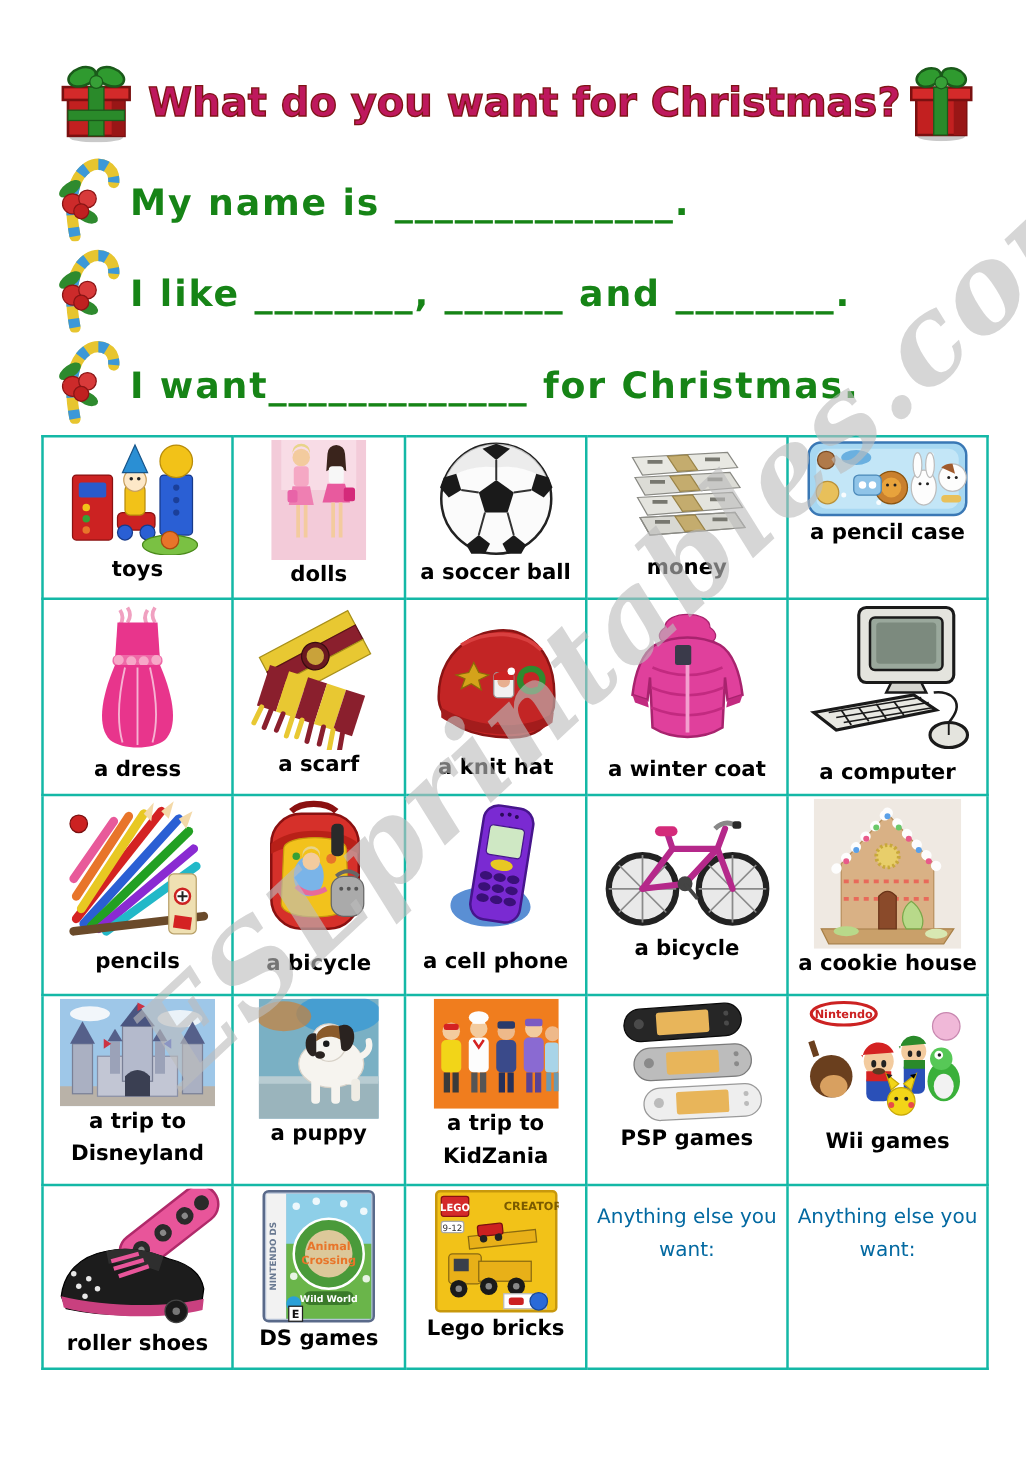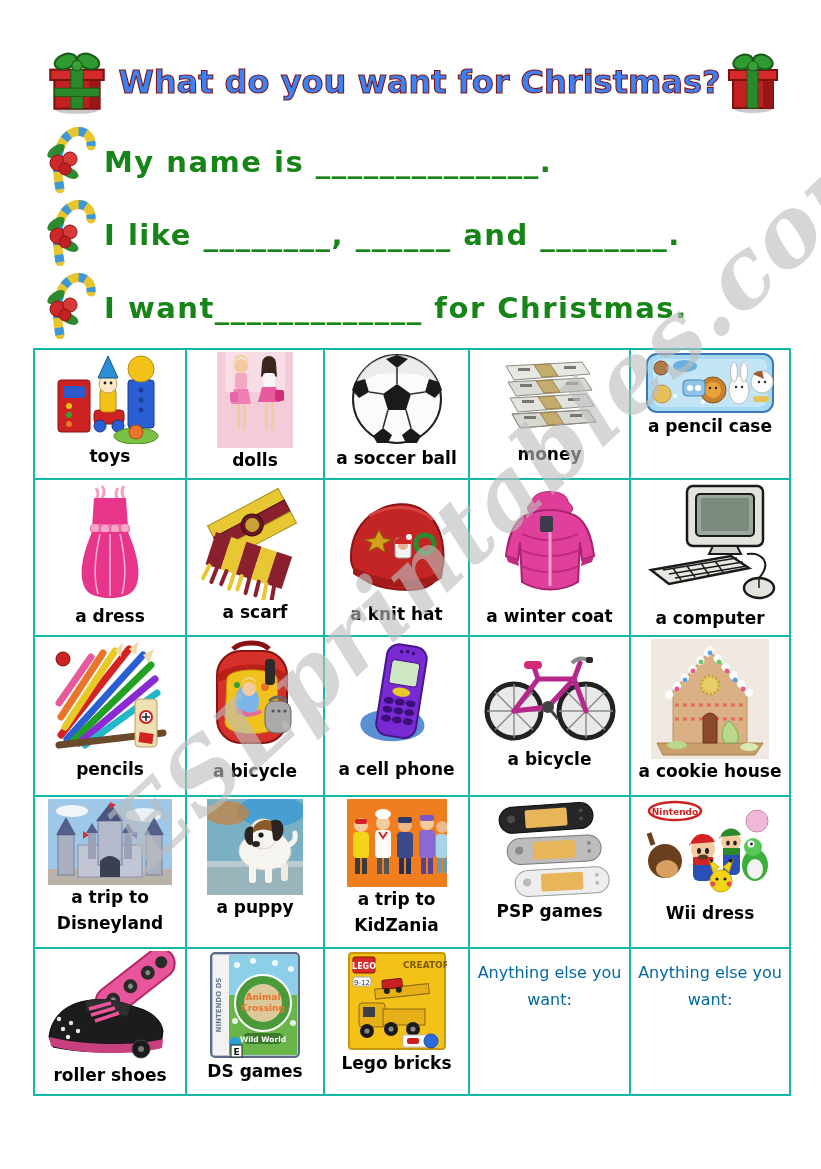--- a/index.html
+++ b/index.html
@@ -4,21 +4,21 @@
 <style>
   html,body{margin:0;padding:0;background:#fff;}
   .sheet{position:relative;width:821px;height:1169px;background:#fff;overflow:hidden;
          font-family:"DejaVu Sans", sans-serif;}
   
   .watermark{position:absolute;left:8px;top:500px;width:860px;text-align:center;
     transform:rotate(-43deg);font-family:"DejaVu Serif", serif;font-style:italic;font-weight:bold;
     font-size:95px;letter-spacing:2px;color:#bdbdbd;opacity:.62;pointer-events:none;z-index:6;}
   
   .title-row{display:flex;align-items:center;justify-content:center;padding-top:50px;gap:4px;}
-  .title{font-size:32px;font-weight:bold;color:#3b82f6;-webkit-text-stroke:1.1px #7e1414;
+  .title{font-size:32px;font-weight:bold;color:#be185d;-webkit-text-stroke:1.1px #7e1414;
          letter-spacing:0;white-space:nowrap;}
   .sentences{margin-left:44px;margin-top:6px;}
   .sentence-row{display:flex;align-items:center;height:73px;}
   .sentence{font-size:29px;font-weight:bold;color:#168416;letter-spacing:1.5px;white-space:nowrap;margin-left:6px;margin-top:10px;}
   
   table.grid{position:absolute;left:33px;top:348px;width:756px;border-collapse:collapse;table-layout:fixed;z-index:2;}
   table.grid td{border:2px solid #14b8a6;padding:2px 3px;vertical-align:top;overflow:hidden;}
   .cell{height:100%;display:flex;flex-direction:column;align-items:center;justify-content:space-between;}
   .imgwrap{flex:1 1 auto;min-height:0;display:flex;align-items:flex-end;justify-content:center;width:100%;}
   .cell.top{justify-content:flex-start;}
@@ -713,21 +713,21 @@
           </g>
           <g>
             <ellipse cx="110" cy="66" rx="13" ry="16" fill="#3ab03a"></ellipse>
             <circle cx="108" cy="48" r="9" fill="#57c857"></circle>
             <circle cx="106" cy="45" r="3.5" fill="#fff"></circle>
                     <circle cx="106.5" cy="45" r="1.4" fill="#222"></circle>
             <ellipse cx="110" cy="70" rx="8" ry="10" fill="#f2f2f2"></ellipse>
           </g>
         </svg>
               </div>
-        <div class="cell-label">Wii dress</div>
+        <div class="cell-label">Wii games</div>
       </div>
           </td>
     </tr>
 
     <tr style="height:147px">
       <td>
             <div class="cell">
         <div class="imgwrap">
                 <svg width="138" height="112" viewBox="0 0 138 112">
           <g transform="rotate(-38 92 32)">

